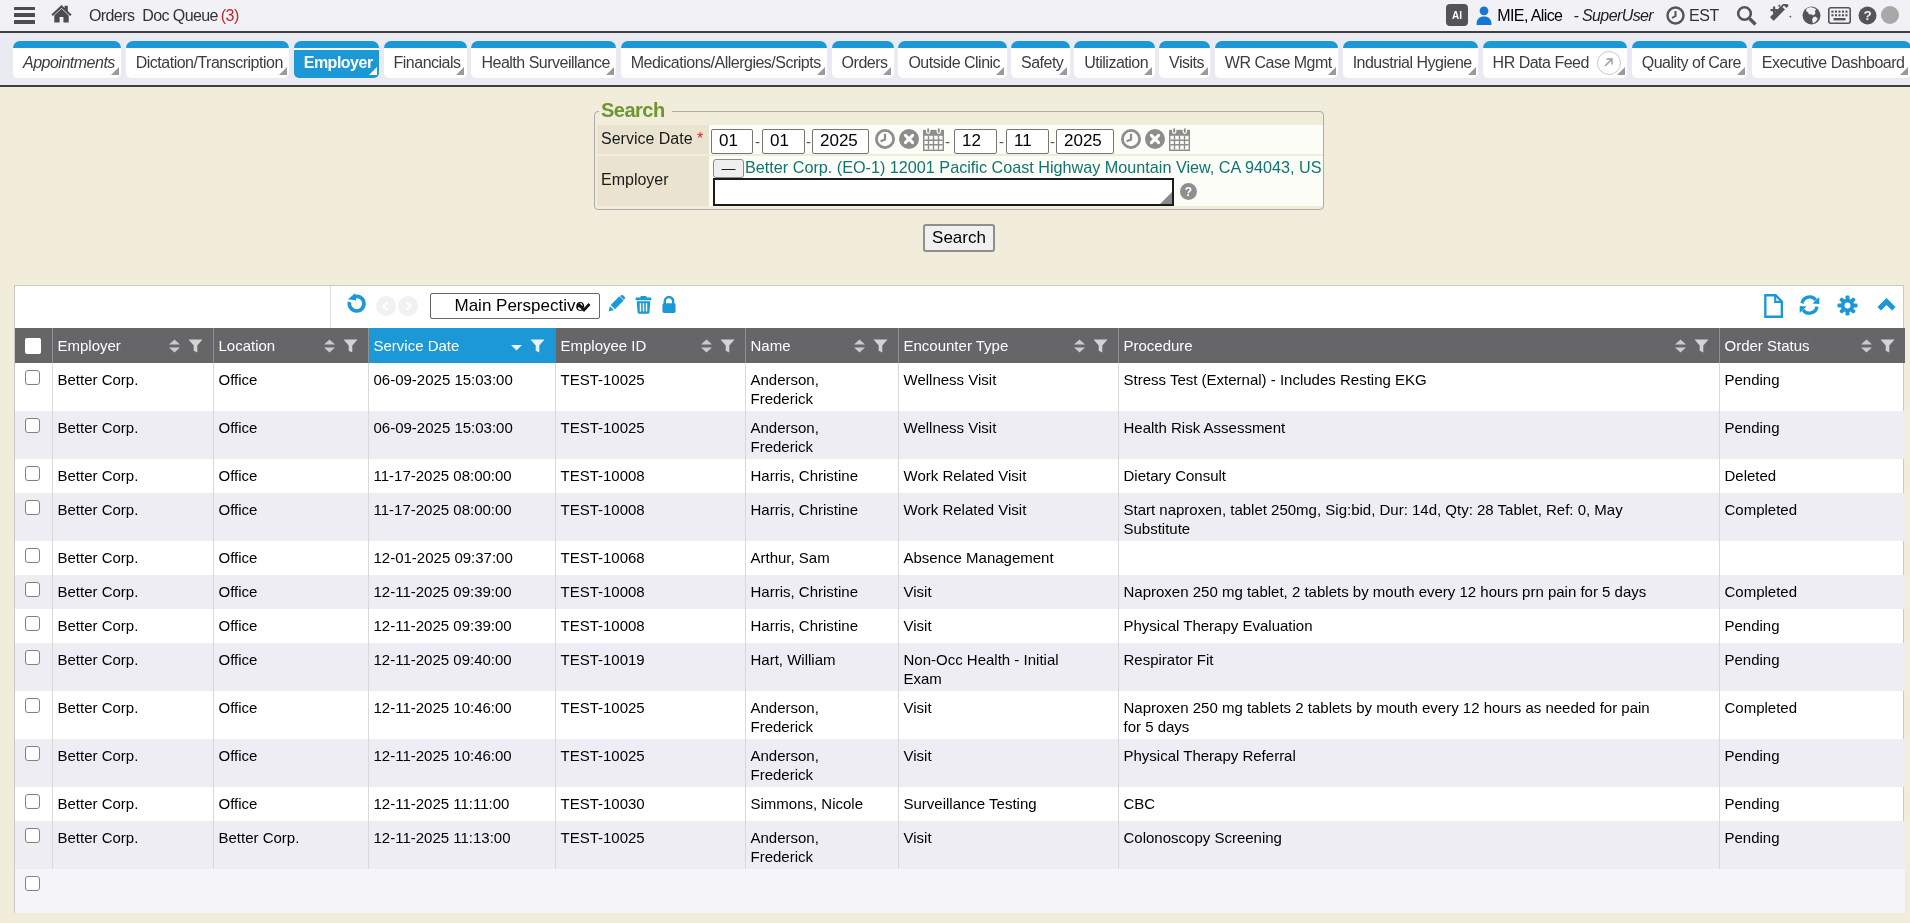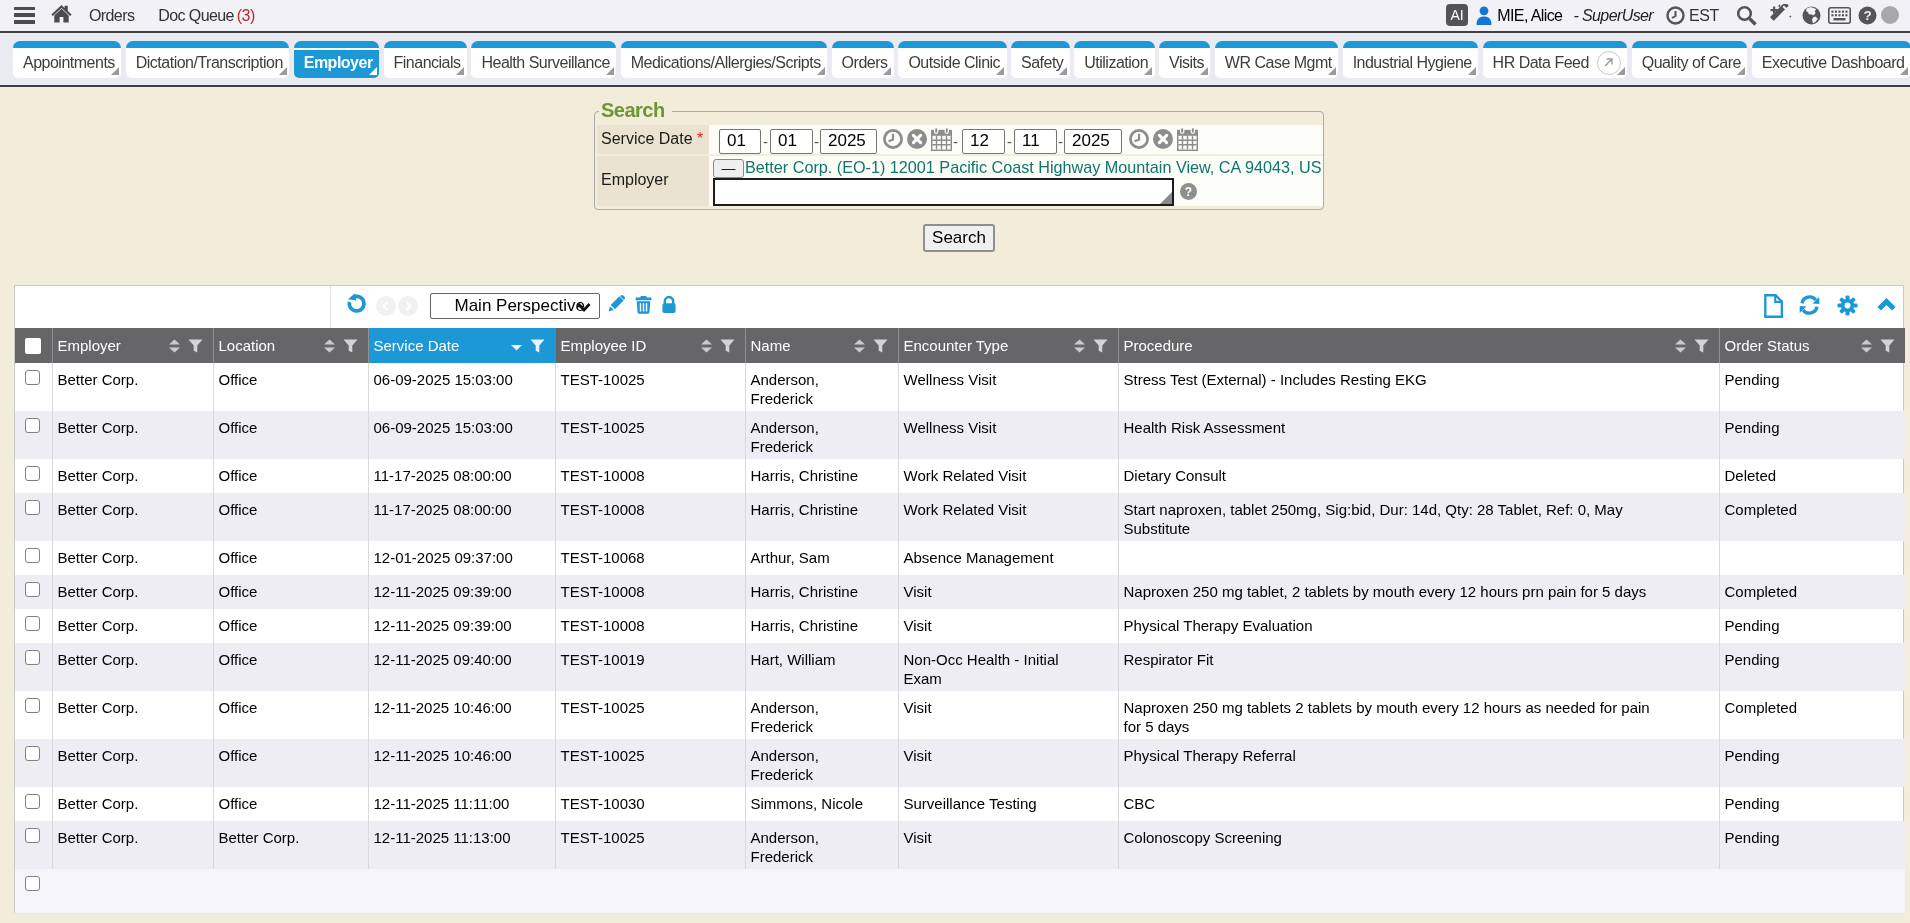--- a/index.html
+++ b/index.html
@@ -15,43 +15,43 @@
   position:absolute; top:0; left:0; width:1910px; height:32.5px;
   background:#f1f1f6; border-bottom:2px solid #3e3e3e;
   display:flex; align-items:center;
 }
 .burger { margin-left:14px; width:21px; }
 .burger div { height:3.6px; background:#4c4c4c; border-radius:0.5px; margin:3.3px 0; }
 .homeic { margin-left:16px; }
 .crumb { position:relative; top:0.8px; font-size:16px; letter-spacing:-0.6px; color:#333; margin-left:19px; }
 .crumb.red { color:#c1272d; margin-left:3px; }
 .tb-right { position:absolute; right:11px; top:0; height:30px; display:flex; align-items:center; }
-.aibadge { width:22.5px; height:22.5px; background:#545454; color:#fff; font-weight:normal;
-  font-size:14px; border-radius:4px; display:flex; align-items:center; justify-content:center; }
+.aibadge { width:22.5px; height:22.5px; background:#545454; color:#fff; font-weight:bold;
+  font-size:10px; border-radius:4px; display:flex; align-items:center; justify-content:center; }
 .uname { position:relative; top:0.8px; font-size:16px; letter-spacing:-0.6px; color:#000000; margin-left:5px; }
 .urole { position:relative; top:0.8px; font-size:16px; letter-spacing:-0.6px; color:#222; font-style:italic; margin-left:11px; }
 .est { position:relative; top:0.8px; font-size:16px; letter-spacing:-0.4px; color:#333; margin-left:4px; margin-right:0; }
 .graydot { width:18px; height:18px; border-radius:50%; background:#a8a8a8; margin-left:4px; }
 .tbi { margin-left:12px; display:flex; align-items:center; }
 
 .tabrow {
   position:absolute; top:32.5px; left:0; width:1910px; height:54.5px;
   background:#eaebf2; border-bottom:2px solid #3e3e3e;
   display:flex; align-items:flex-start;
 }
 .tab {
   margin-top:8px; margin-left:4.5px; height:37px;
   background:#fff; border-top:7px solid #1b98d5;
   border-radius:7px 7px 5px 5px;
   font-size:16px; letter-spacing:-0.5px; color:#3d3d3d;
   padding:0 6.4px 0 10px;
   display:flex; align-items:center;
   position:relative; white-space:nowrap;
 }
-.tab:first-child { margin-left:13px; }
+.tab:first-child { margin-left:13px;font-style:italic; }
 .tab::after {
   content:""; position:absolute; right:2.5px; bottom:2.5px;
   width:0; height:0;
   border-left:8px solid transparent; border-bottom:8px solid #9a9a9a;
 }
 .tab.active { background:#1b98d5; color:#fff; font-weight:bold; box-shadow:inset 0 2px 0 #ffffff; }
 .tab.active::after { border-bottom-color:#fff; }
 .hrarrow { margin-left:8px; letter-spacing:0; width:24px; height:24px; border:1.5px solid #c9c9c9; border-radius:50%;
   display:flex; align-items:center; justify-content:center; color:#9a9a9a; }
 
@@ -148,21 +148,21 @@
   <div class="burger">
       <div></div>
       <div></div>
       <div></div>
     </div>
   <div class="homeic"><svg width="21" height="19" viewBox="0 0 21 19">
     <path d="M0.4 10.4 L10.5 1 L13.6 3.9 V1.8 H16.8 V6.9 L20.6 10.4 L19.2 12 L10.5 3.9 L1.8 12 Z" fill="#4c4c4c"></path>
     <path d="M3.3 11.4 L10.5 4.8 L17.7 11.4 V18.6 H12.4 V12.9 H8.6 V18.6 H3.3 Z" fill="#4c4c4c"></path>
   </svg></div>
   <div class="crumb" style="margin-left:17px">Orders</div>
-  <div class="crumb" style="margin-left:24px">Doc Queue</div>
+  <div class="crumb" style="margin-left:8px">Doc Queue</div>
   <div class="crumb red">(3)</div>
   <div class="tb-right">
     <div class="aibadge">AI</div>
     <div class="tbi" style="margin-left:8px">
         <svg width="16" height="19" viewBox="0 0 16 19">
       <circle cx="8" cy="4.8" r="4.4" fill="#1478d2"></circle>
       <path d="M0.5 19 C0.5 12.8 3.4 10.6 8 10.6 C12.6 10.6 15.5 12.8 15.5 19 Z" fill="#1478d2"></path>
     </svg>
       </div>
     <div class="uname">MIE, Alice</div>
@@ -245,21 +245,21 @@
       </span></div>
   <div class="tab">Quality of Care</div>
   <div class="tab">Executive Dashboard</div>
 </div>
 
 <div class="searchbox">
   <div class="legend">Search</div>
   <div class="stable">
     <div class="srow row-sd">
       <div class="slabel">Service Date <span class="red">*</span></div>
-      <div class="scontent sdflex" style="padding-left:10px">
+      <div class="scontent sdflex" style="padding-left:2px">
         <input class="dinput" style="width: 42px;" value="01">
         <span class="dash">-</span>
         <input class="dinput" style="width: 43px;" value="01">
         <span class="dash" style="margin:0 1px">-</span>
         <input class="dinput" style="width: 57px;" value="2025">
         <span style="width:6px"></span>
         <span class="icn"><svg width="20" height="20" viewBox="0 0 20 20">
               <circle cx="10" cy="10" r="8.6" fill="none" stroke="#8d8d8d" stroke-width="2.8"></circle>
               <path d="M10 4.8 L10 10.4 L5.6 12.2" fill="none" stroke="#8d8d8d" stroke-width="2.2"></path>
             </svg></span>

